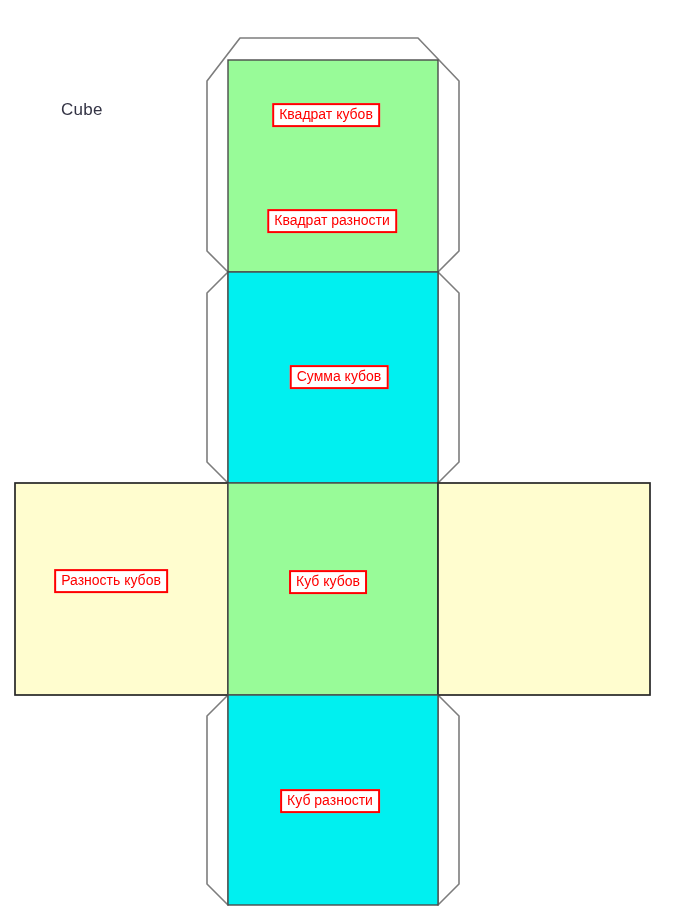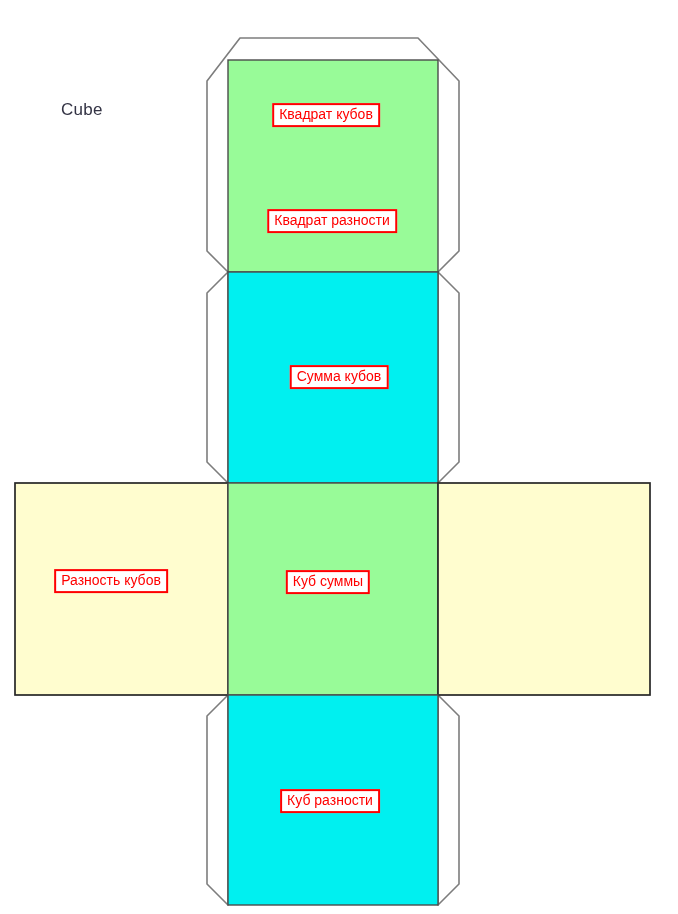--- a/index.html
+++ b/index.html
@@ -69,16 +69,16 @@
     <rect class="face yellow-face" x="15" y="483" width="213" height="212" fill="#FFFDCF"></rect>
     <rect class="face" x="228" y="483" width="210" height="212" fill="#98FB98"></rect>
     <rect class="face yellow-face" x="438" y="483" width="212" height="212" fill="#FFFDCF"></rect>
     <rect class="face" x="228" y="695" width="210" height="210" fill="#00F0F0"></rect>
   </svg>
 
   <div class="tag" style="left:326px; top:115px;">Квадрат кубов</div>
   <div class="tag" style="left:332px; top:181px;margin-top:40px;">Квадрат разности</div>
   <div class="tag" style="left:339px; top:377px;">Сумма кубов</div>
   <div class="tag" style="left:111px; top:581px;text-align:center;">Разность кубов</div>
-  <div class="tag" style="left:328px; top:582px;">Куб суммы</div>
+  <div class="tag" style="left:328px; top:582px;">Куб кубов</div>
   <div class="tag" style="left:330px; top:801px;">Куб разности</div>
 
 </div>
 
 </body></html>

